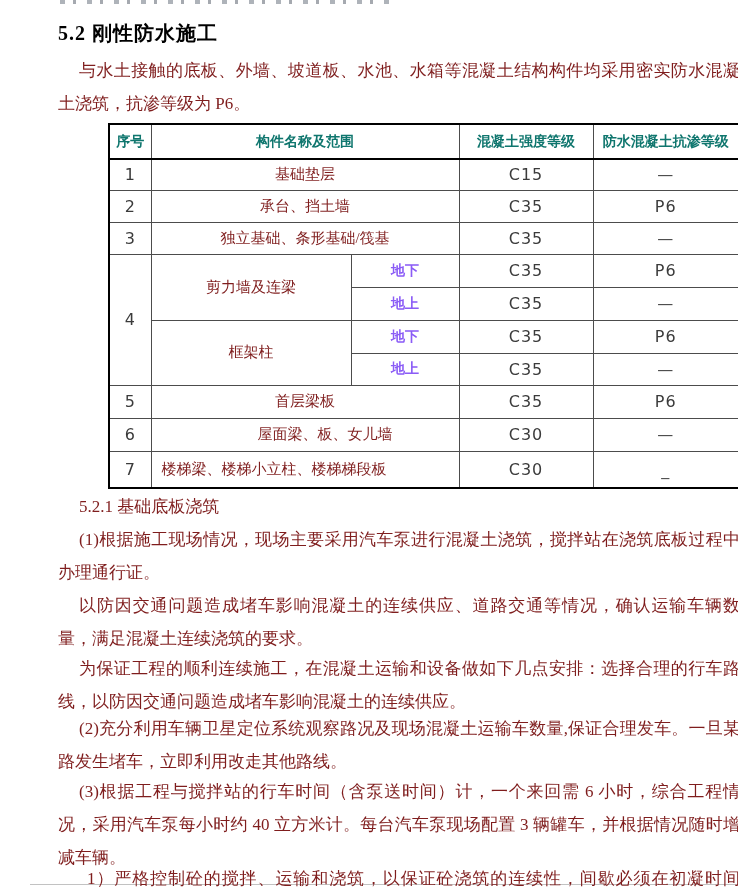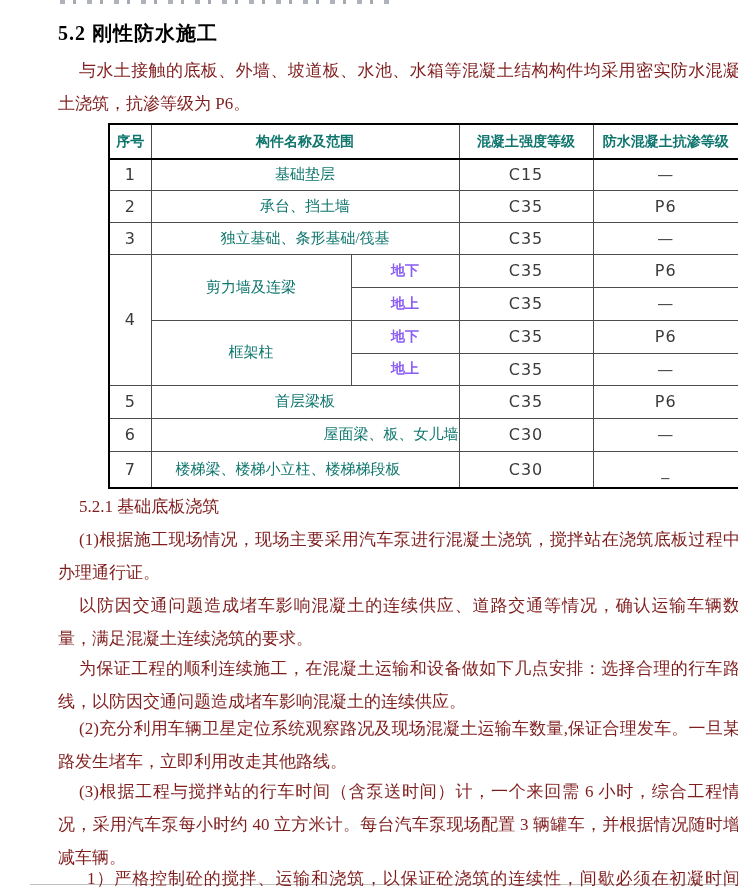--- a/index.html
+++ b/index.html
@@ -45,23 +45,23 @@
   table.grade th {
     font-weight:600; font-size:14px; color:#0f766e;
     border-bottom:2px solid #000;
   }
   td.no, td.val {
     font-family:"DejaVu Sans","Liberation Sans",sans-serif;
     font-size:16px; letter-spacing:1px; color:#3b3b3b; font-weight:400;
   }
   td.no { border-right:2px solid #000; }
   th.no-h { border-right:2px solid #000; }
-  td.name { font-size:15px; color:#0f766e; }
-  td.name.left6 { text-align:right; padding-left:40px; }
-  td.name.left7 { text-align:left; padding-left:24px; }
+  td.name { font-size:15px; color:#7f1d1d; }
+  td.name.left6 { text-align:center; padding-left:40px; }
+  td.name.left7 { text-align:left; padding-left:10px; }
   td.sub { font-size:14px; font-weight:600; color:#8b5cf6; }
   td.dash { color:#4e4e4e; }
 </style>
 </head>
 <body>
 
 <div class="page">
 
   <div class="clipped-top"></div>
   <div class="edge-right"></div>

